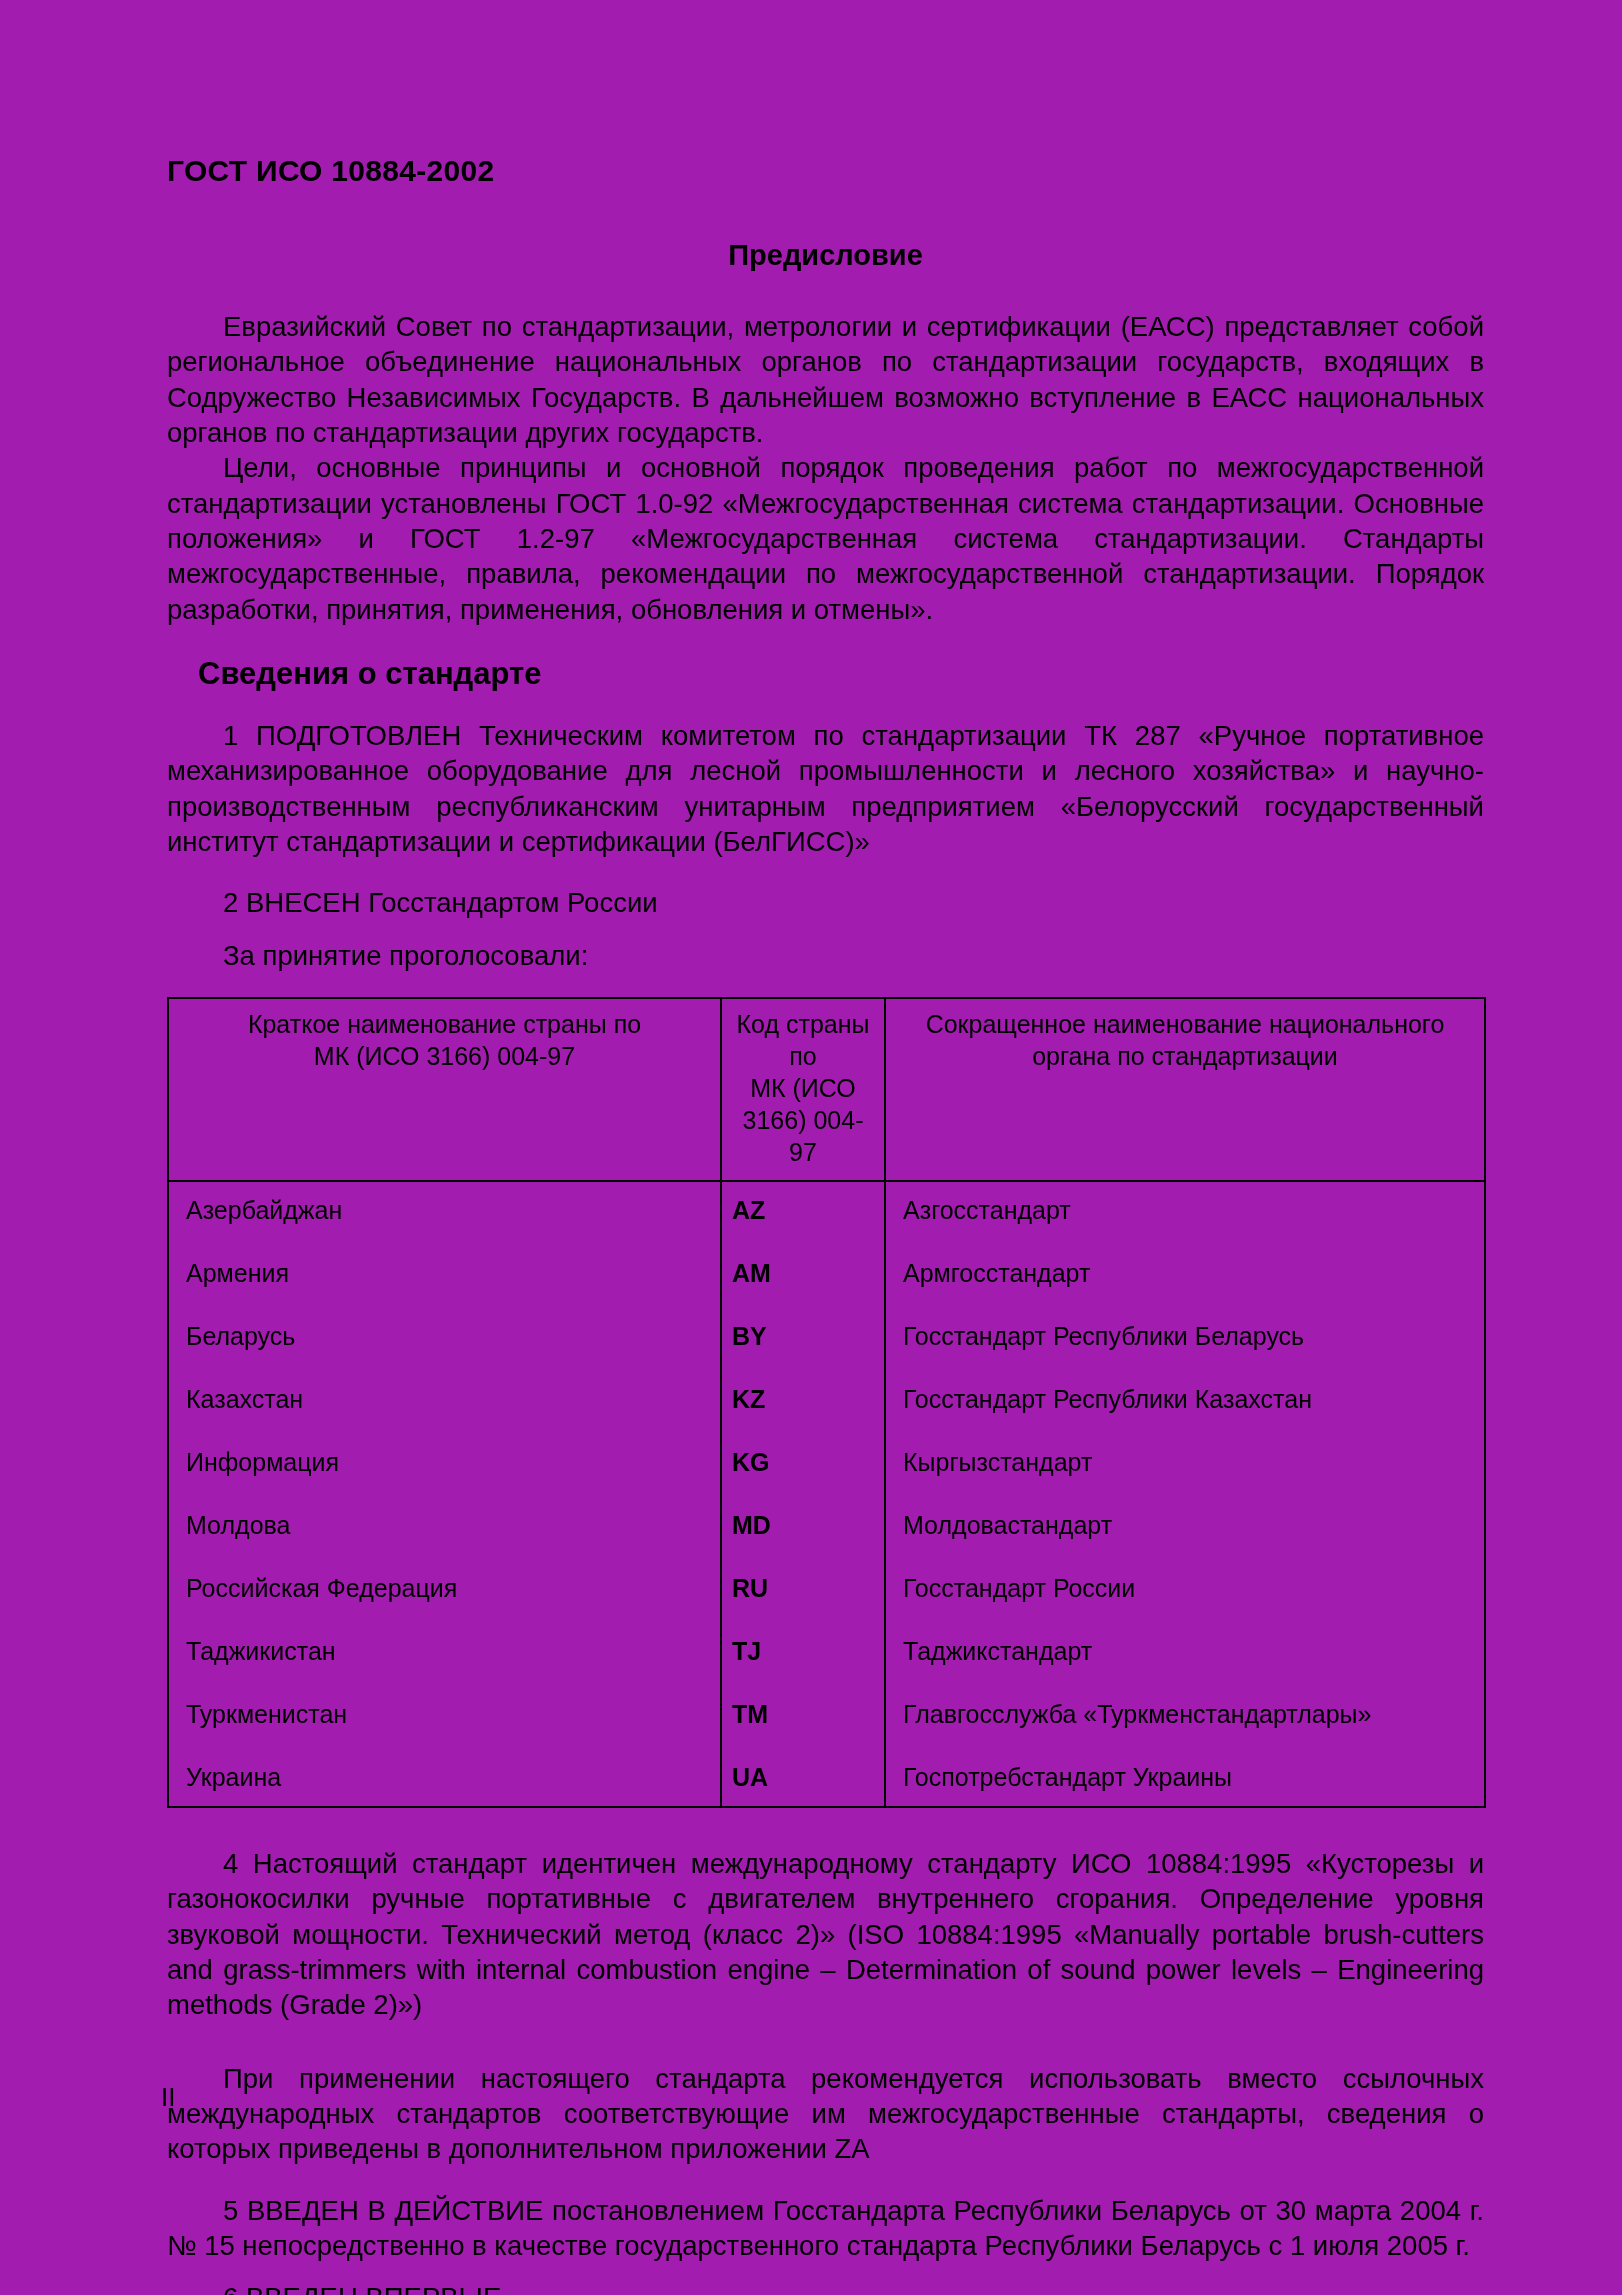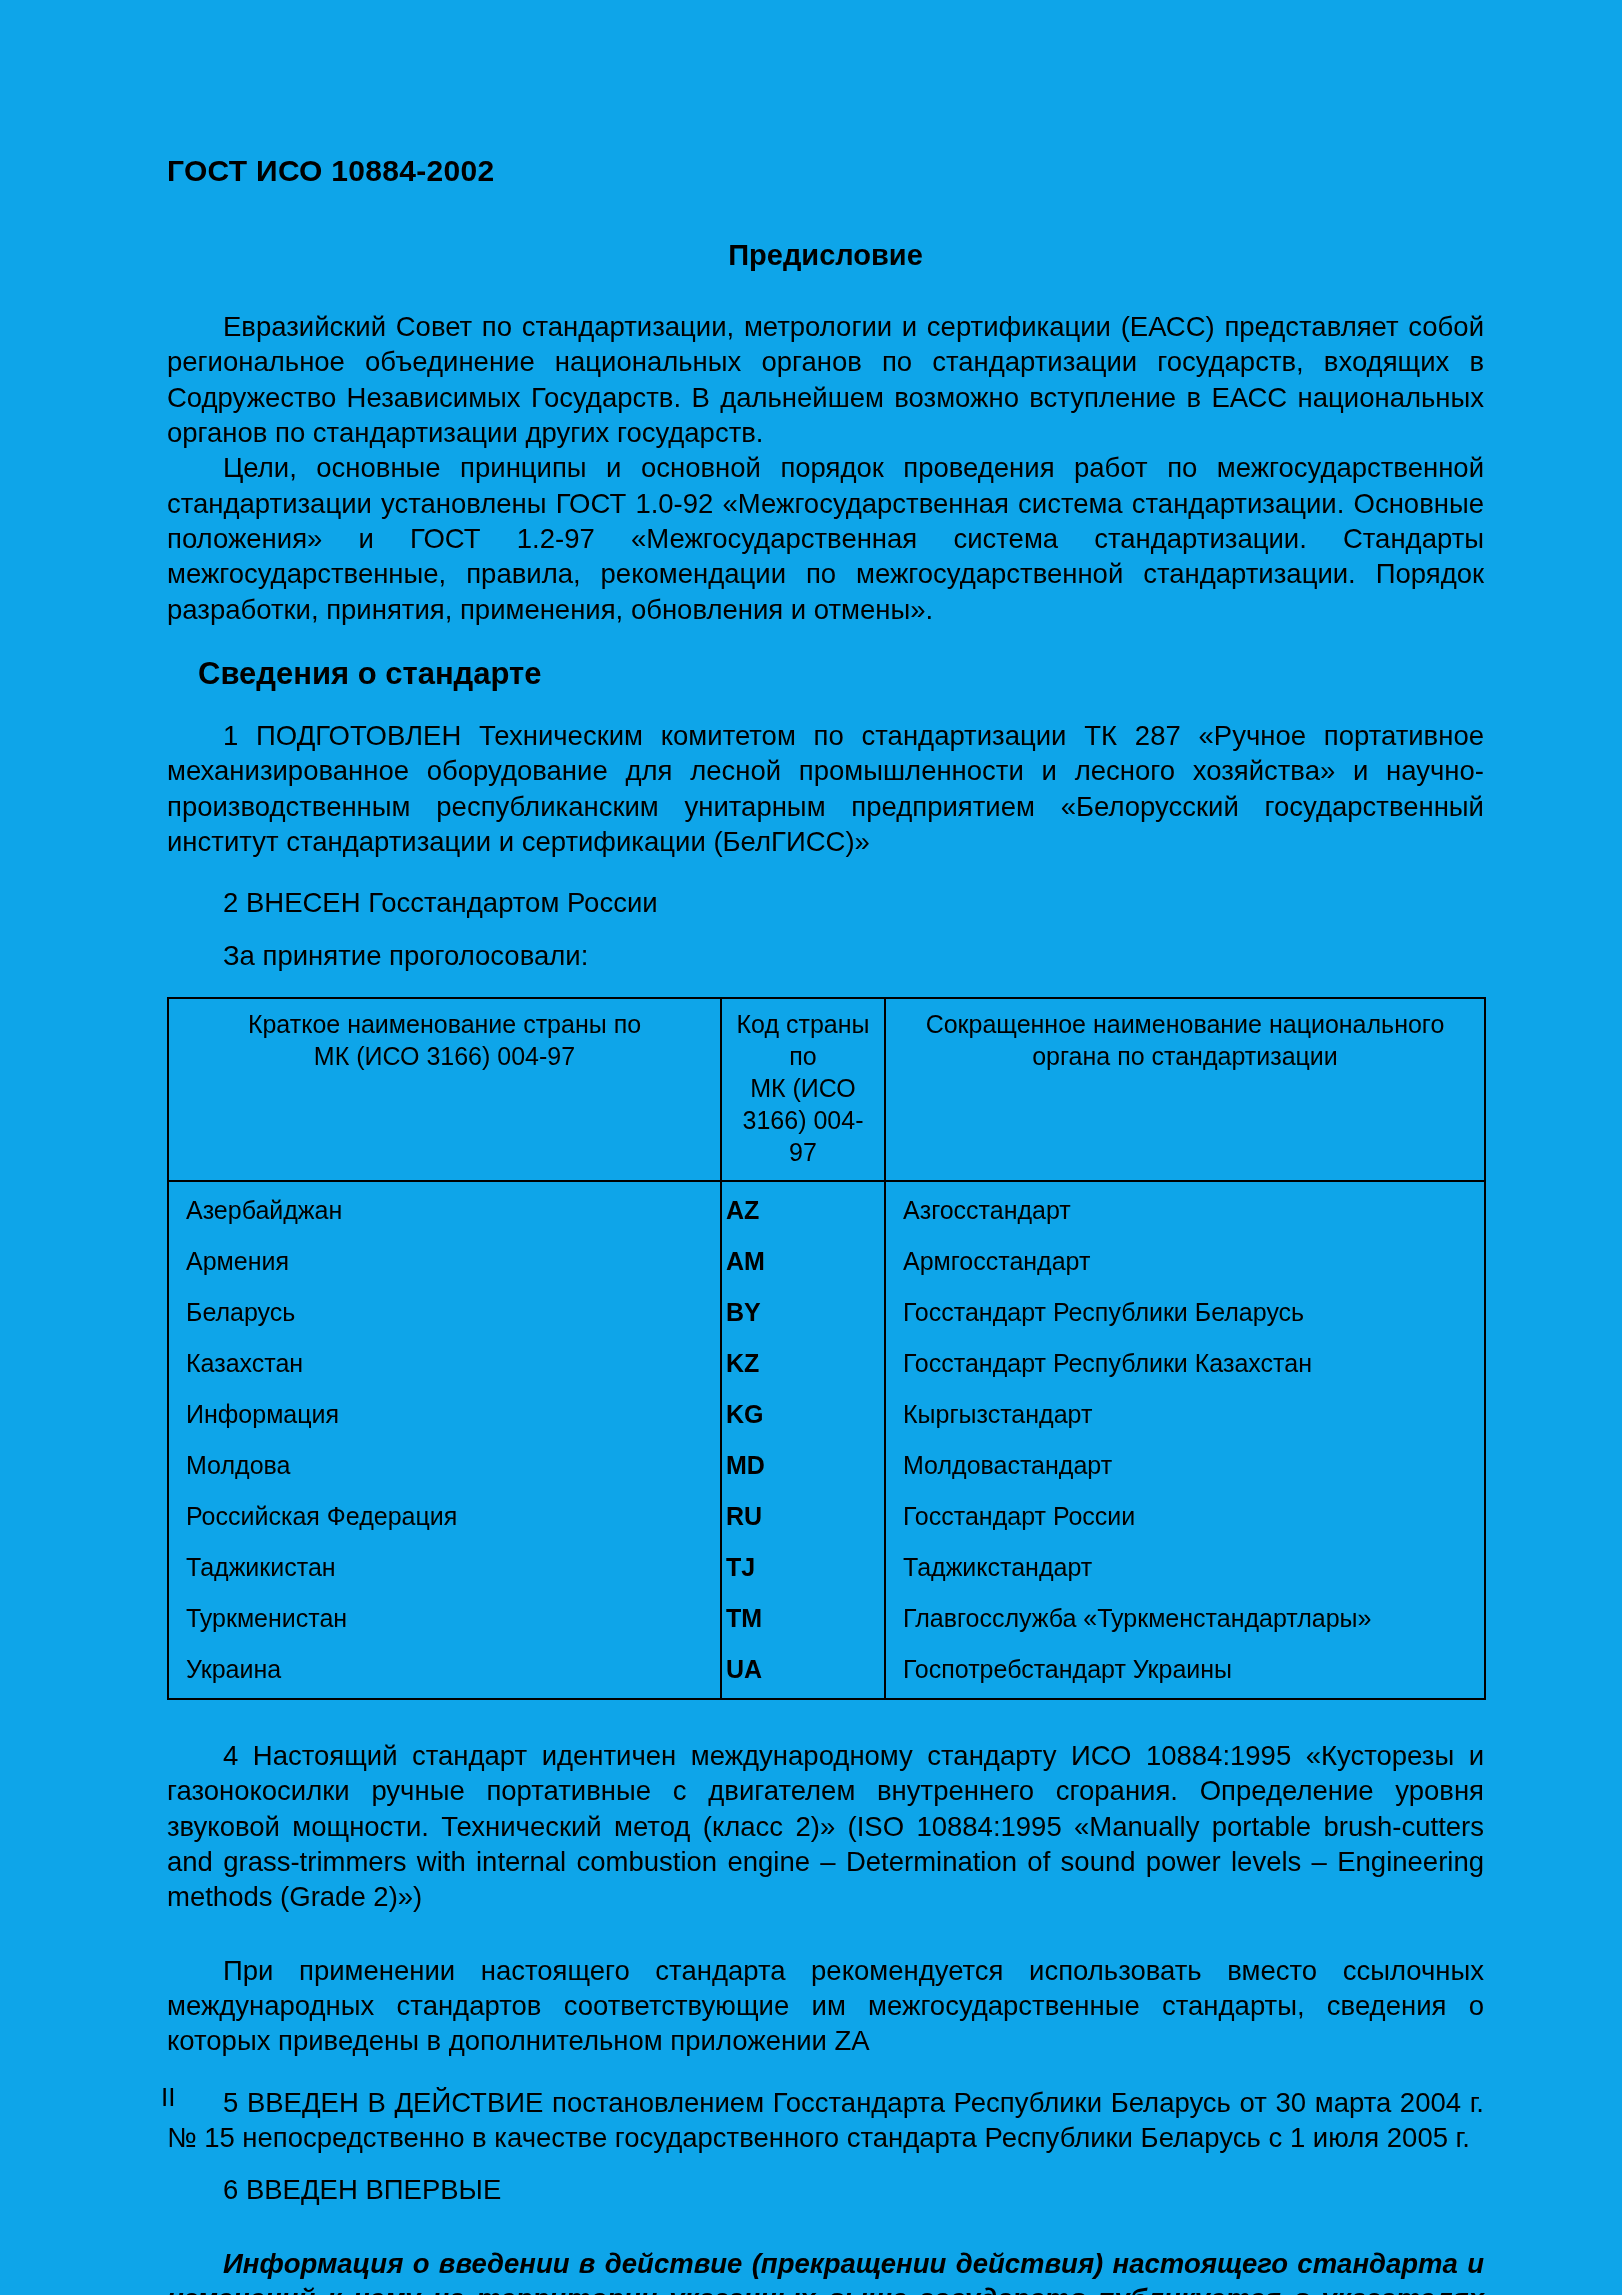--- a/index.html
+++ b/index.html
@@ -8,21 +8,21 @@
     background: #ffffff;
   }
   body {
     font-family: "Liberation Sans", sans-serif;
     color: #000000;
   }
   .page {
     position: relative;
     width: 1622px;
     height: 2295px;
-    background: #0ea5e9;
+    background: #a21caf;
     box-sizing: border-box;
     overflow: hidden;
   }
   .content {
     position: absolute;
     left: 167px;
     top: 154px;
     width: 1317px;
   }
   .doc-header {
@@ -75,21 +75,21 @@
   }
   .vote-table col.c1 { width: 553px; }
   .vote-table col.c2 { width: 164px; }
   .vote-table col.c3 { width: 600px; }
   .vote-table th,
   .vote-table td {
     border-left: 2.6px solid #000;
     border-right: 2.6px solid #000;
     font-size: 25px;
     font-weight: normal;
-    padding: 4px;
+    padding: 10px;
   }
   .vote-table thead th {
     border-bottom: 2.6px solid #000;
     text-align: center;
     line-height: 1.28;
     padding: 9.2px 7.9px 11.8px 7.9px;
     vertical-align: top;
   }
   .vote-table tbody td {
     height: 43px;

